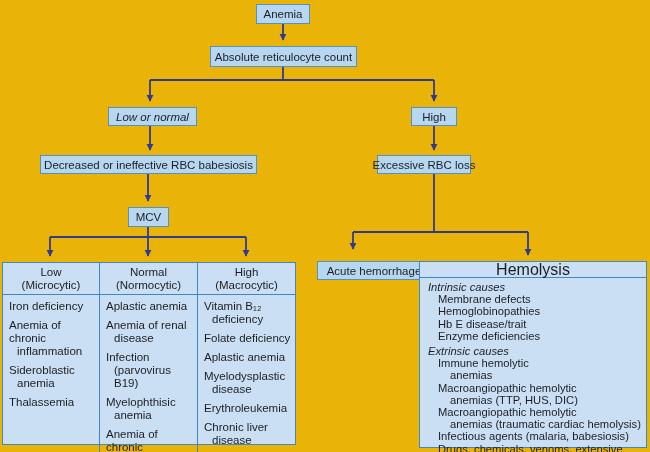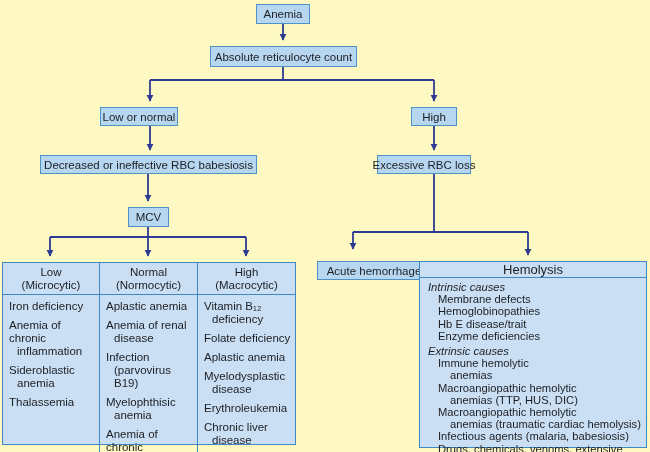--- a/index.html
+++ b/index.html
@@ -1,17 +1,17 @@
 <!DOCTYPE html>
 <html><head>
 <meta charset="utf-8">
 <style>
   html,body{margin:0;padding:0;background:#ffffff;}
   #stage{
-    position:relative;width:650px;height:452px;background:#fef9c3;
+    position:relative;width:650px;height:452px;background:#eab308;
     font-family:"Liberation Sans","DejaVu Sans",sans-serif;
     color:#1c1e24;overflow:hidden;
   }
   #wires{position:absolute;left:0;top:0;z-index:0;}
   .node{
     position:absolute;box-sizing:border-box;z-index:1;
     background:#b7d6ef;border:1.5px solid #4e92c8;
     display:flex;align-items:center;justify-content:center;
     font-size:11.5px;line-height:12px;white-space:nowrap;color:#1c1e24;
   }
@@ -30,21 +30,21 @@
   #mcv-table .hcell.last, #mcv-table .bcell.last{border-right:none;}
   #mcv-table .bcell{
     border-right:1.4px solid #3f88c4;box-sizing:border-box;
     padding:5px 2px 0 6px;line-height:13px;
   }
   #mcv-table .bcell .li{margin-bottom:6px;}
   #mcv-table .bcell .ln.cont{padding-left:8px;}
   
   #hemolysis .hem-title{
     border-bottom:1.4px solid #3f88c4;text-align:center;
-    height:15px;line-height:15px;font-size:13px;
+    height:15px;line-height:15px;font-size:16px;
   }
   #hemolysis .hem-body{padding:2px 2px 0 8px;font-size:11.2px;line-height:12.2px;}
   #hemolysis .li.section{font-style:italic;margin-top:3px;}
   #hemolysis .hem-body > .li:first-child{margin-top:1px;}
   #hemolysis .ln.first{padding-left:10px;}
   #hemolysis .li.section .ln.first{padding-left:0;}
   #hemolysis .ln.cont{padding-left:22px;}
 </style>
 </head>
 <body>
@@ -79,21 +79,21 @@
       <path d="M434,174 L434,232 M353,232 L528,232"></path>
       <line x1="353" y1="232" x2="353" y2="249" marker-end="url(#arr)"></line>
       <line x1="528" y1="232" x2="528" y2="255" marker-end="url(#arr)"></line>
     </g>
   </svg>
 
   <div class="node" style="left:256px;top:4px;width:54px;height:20px;">Anemia</div>
 
   <div class="node" style="left:210px;top:46px;width:147px;height:21px;">Absolute reticulocyte count</div>
 
-  <div class="node" style="left:100px;top:107px;width:78px;height:19px;">Low or normal</div>
+  <div class="node" style="left:108px;top:107px;width:89px;height:19px;font-style:italic;">Low or normal</div>
 
   <div class="node" style="left:411px;top:107px;width:46px;height:19px;">High</div>
 
   <div class="node" style="left:40px;top:155px;width:217px;height:19px;">Decreased or ineffective RBC babesiosis</div>
 
   <div class="node" style="left:377px;top:155px;width:94px;height:19px;">Excessive RBC loss</div>
 
   <div class="node" style="left:128px;top:207px;width:41px;height:20px;">MCV</div>
 
   <div class="node" style="left:317px;top:261px;width:114px;height:19px;">Acute hemorrhage</div>

